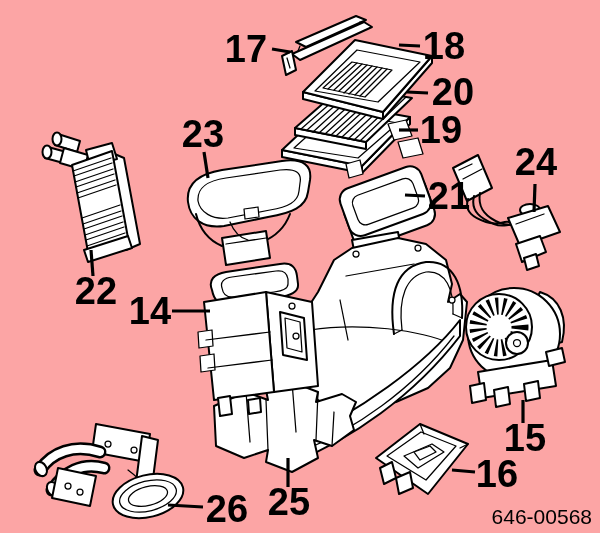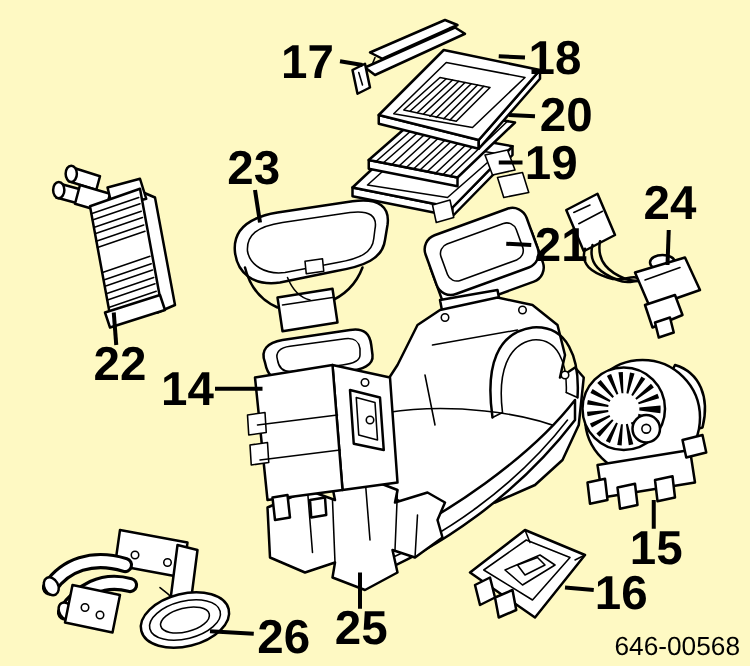--- a/index.html
+++ b/index.html
@@ -1,16 +1,16 @@
 <!DOCTYPE html>
 <html><head>
 <meta charset="utf-8">
 <style>
   html,body{margin:0;padding:0;background:#fff;}
-  .canvas{width:600px;height:533px;background:#fef9c3;position:relative;overflow:hidden;}
+  .canvas{width:600px;height:533px;background:#fca5a5;position:relative;overflow:hidden;}
   svg{display:block;}
   .p{stroke:#000;stroke-width:2;stroke-linejoin:round;stroke-linecap:round;fill:#fff;}
   .n{fill:none;}
   .t{stroke-width:1.25;}
   .lead{stroke:#000;stroke-width:3.2;fill:none;stroke-linecap:butt;}
   .lbl{font:700 38px "Liberation Sans",sans-serif;fill:#000;stroke:none;}
   .cat{font:400 21px "Liberation Sans",sans-serif;fill:#000;stroke:none;}
 </style>
 </head>
 <body>

